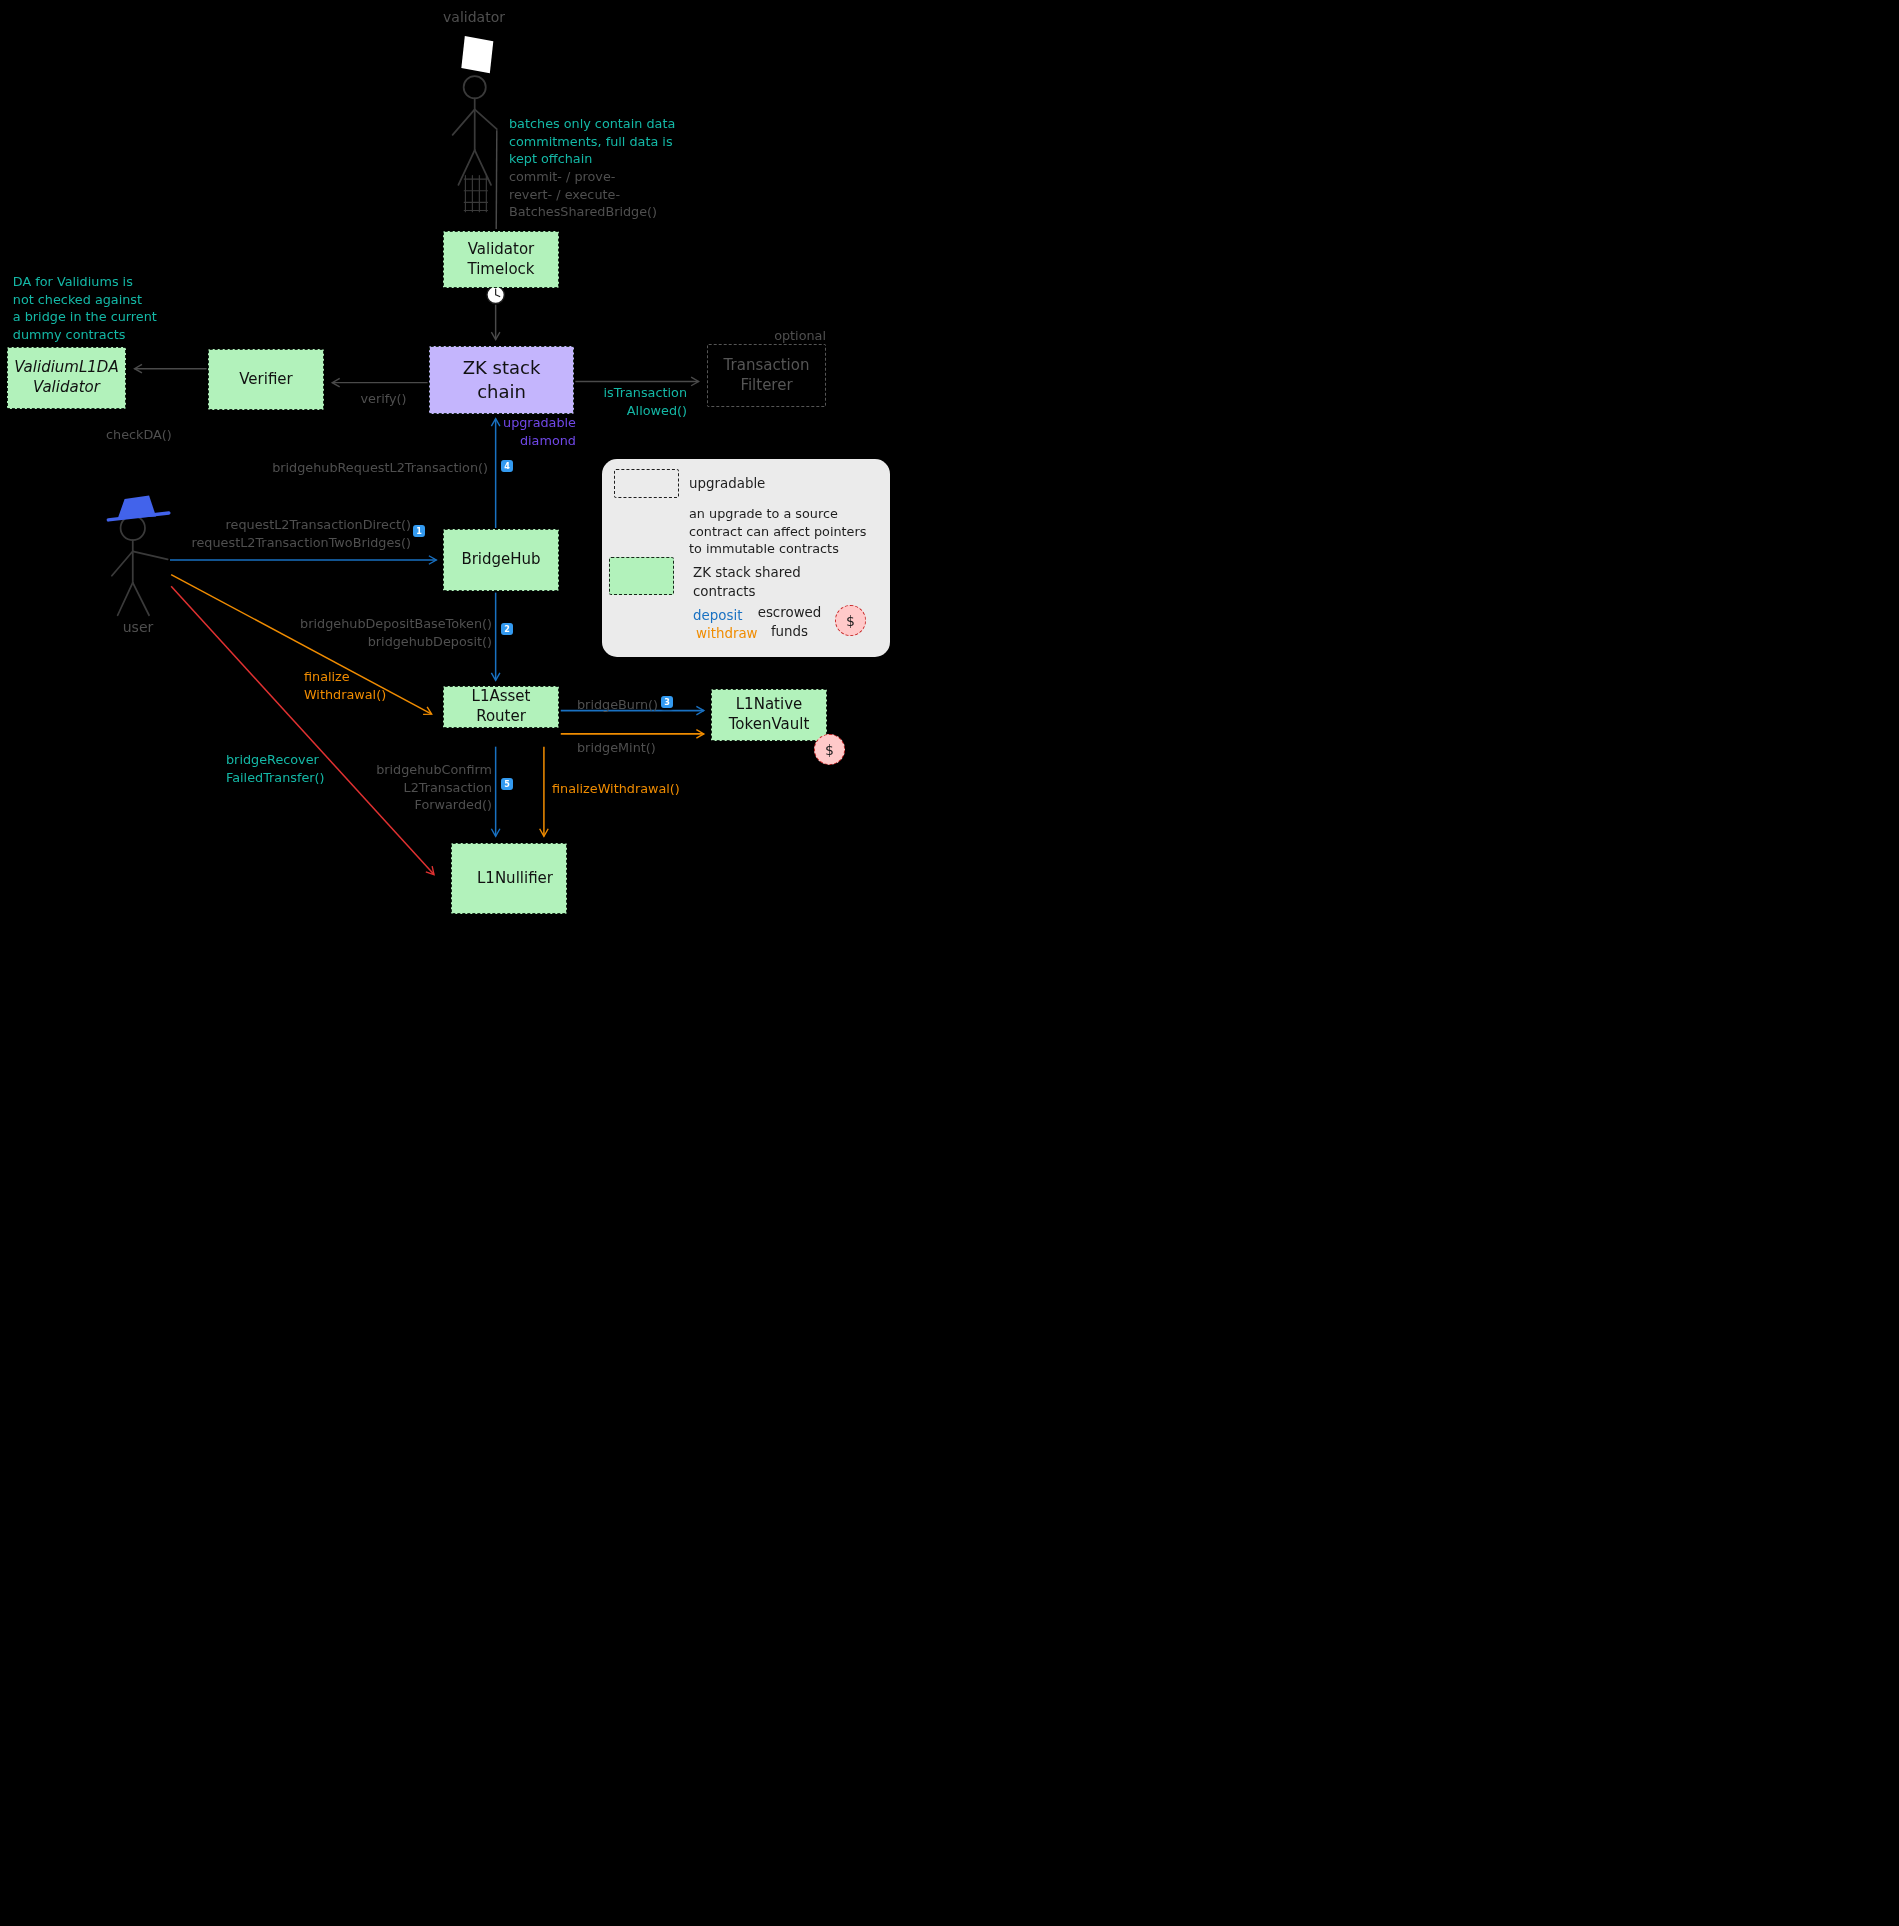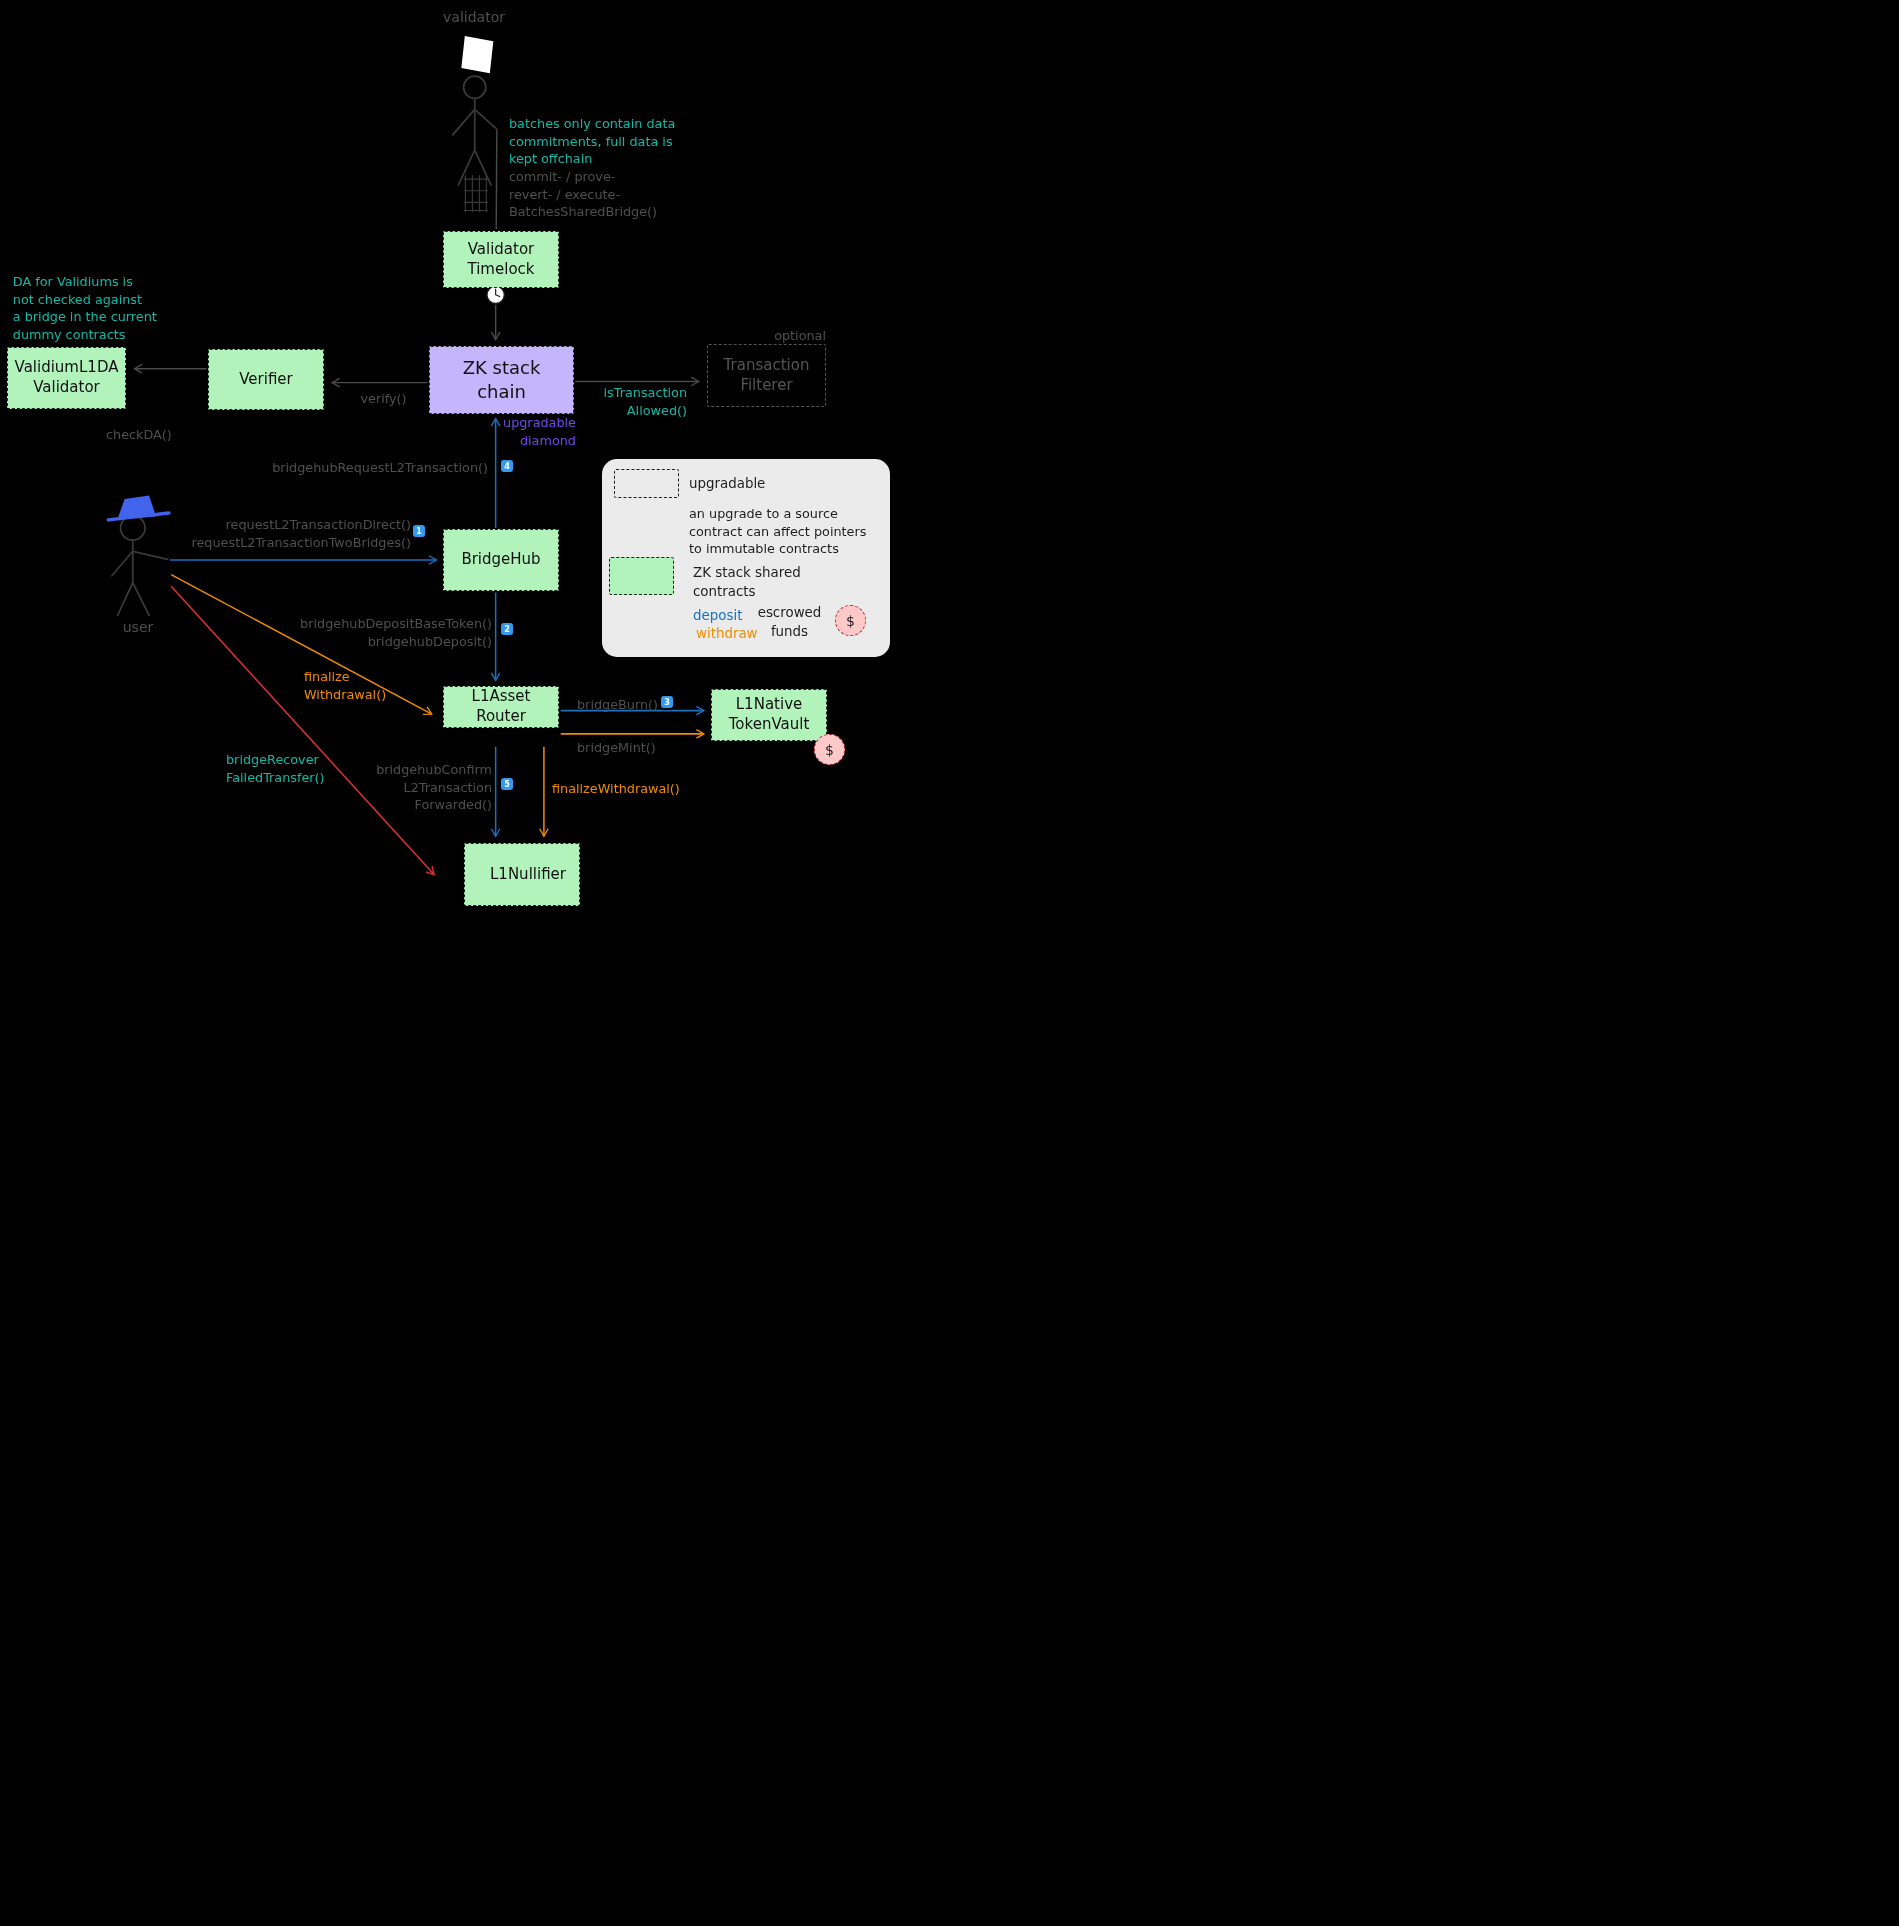--- a/index.html
+++ b/index.html
@@ -154,21 +154,21 @@
 
   <div class="node purple" style="left:429px;top:346px;width:145px;height:68px;">
     <div>ZK stack</div>
     <div>chain</div>
   </div>
 
   <div class="node" style="left:208px;top:349px;width:116px;height:61px;">
     <div>Verifier</div>
   </div>
 
-  <div class="node" style="left:7px;top:347px;width:119px;height:62px;">
+  <div class="node" style="left:7px;top:347px;width:119px;height:62px;font-style:italic;">
     <div>ValidiumL1DA</div>
     <div>Validator</div>
   </div>
 
   <div class="node ghost" style="left:707px;top:344px;width:119px;height:63px;">
     <div>Transaction</div>
     <div>Filterer</div>
   </div>
 
   <div class="node" style="left:443px;top:529px;width:116px;height:62px;justify-content:center;">
@@ -178,21 +178,21 @@
   <div class="node" style="left:443px;top:686px;width:116px;height:42px;">
     <div>L1Asset</div>
     <div>Router</div>
   </div>
 
   <div class="node" style="left:711px;top:689px;width:116px;height:52px;">
     <div>L1Native</div>
     <div>TokenVault</div>
   </div>
 
-  <div class="node" style="left:464px;top:843px;width:116px;height:63px;padding-left:12px;">
+  <div class="node" style="left:451px;top:843px;width:116px;height:71px;padding-left:12px;">
     <div>L1Nullifier</div>
   </div>
 
   <div class="label" style="left:426px;top:8.1px;width:96px;text-align:center;font-size:14px;">validator</div>
   <div class="label" style="left:106px;top:618px;width:64px;text-align:center;font-size:14px;">user</div>
 
   <div class="label red" style="left:509px;top:115px;">
     <div>batches only contain data</div>
     <div>commitments, full data is</div>
     <div>kept offchain</div>

